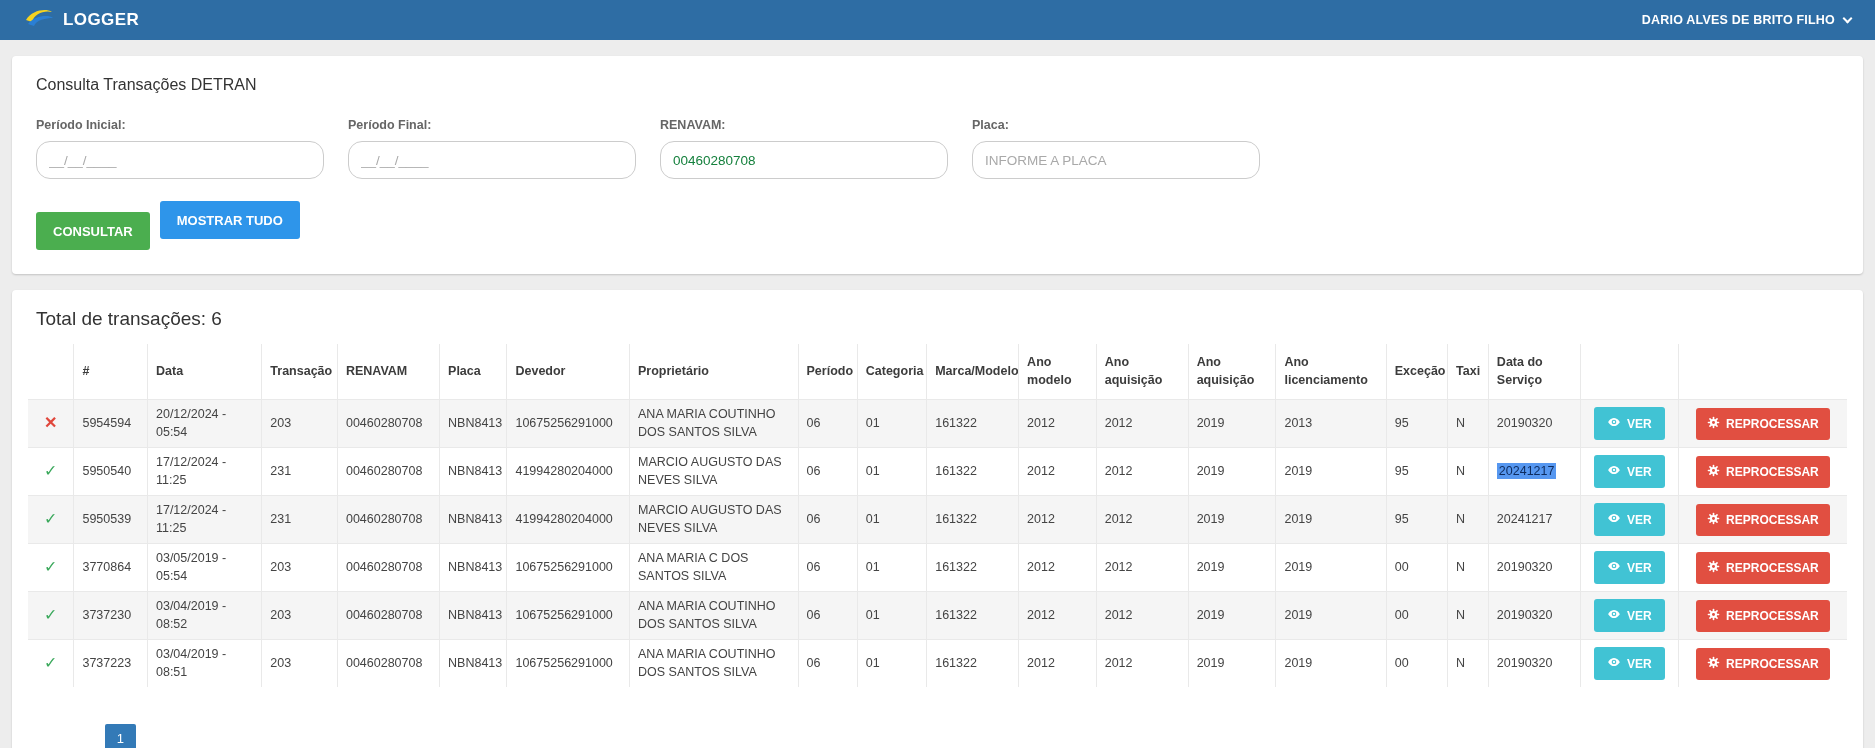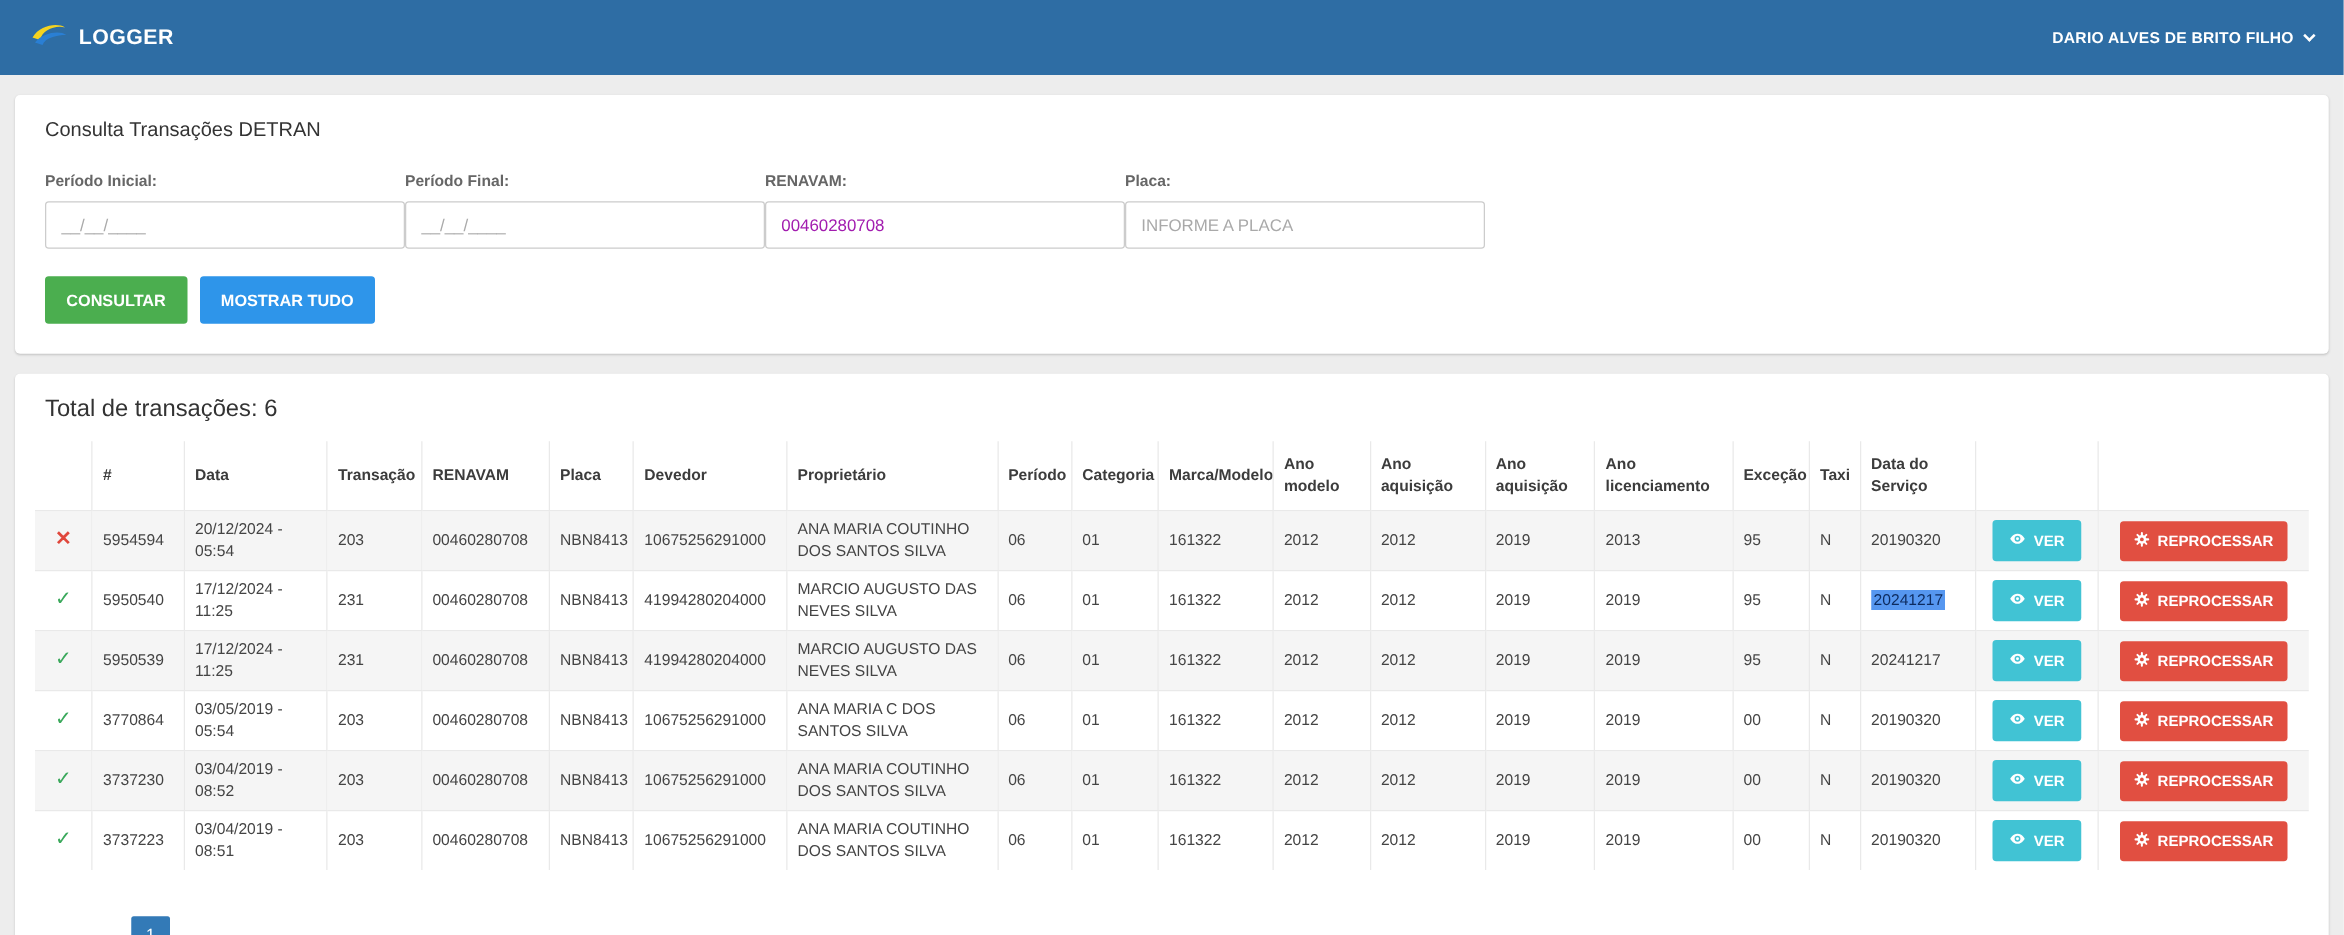--- a/index.html
+++ b/index.html
@@ -16,21 +16,21 @@
   *{box-sizing:border-box;}
   body{
     margin:0;
     min-width:1875px;
     background:#ededed;
     font-family:"Liberation Sans", sans-serif;
     color:#444;
   }
   
   .navbar{
-    height:60px;
+    height:40px;
     background:var(--navbar-bg);
     display:flex;
     align-items:center;
     justify-content:space-between;
     padding:0 24px;
     color:#fff;
   }
   .brand{display:flex;align-items:center;gap:9px;cursor:pointer;}
   .brand-label{font-size:17px;font-weight:700;letter-spacing:.4px;}
   .user-menu{display:flex;align-items:center;gap:9px;cursor:pointer;}
@@ -50,54 +50,54 @@
     box-shadow:0 1px 2px rgba(0,0,0,.18);
   }
   .filter-card{padding:20px 24px 24px;}
   .card-title{
     font-size:16px;
     font-weight:400;
     color:#333;
     margin:0;
   }
   
-  .fields{display:flex;margin-top:24px;}
+  .fields{display:flex;gap:24px;margin-top:24px;}
   .field{width:288px;}
   .field label{
     display:block;
     font-size:12.5px;
     font-weight:700;
     color:#666;
     margin-bottom:9px;
   }
   .field input{
     width:100%;
     height:38px;
     border:1px solid #ccc;
-    border-radius:3px;
+    border-radius:14px;
     padding:0 12px;
     font-size:13.5px;
-    color:#a21caf;
+    color:#15803d;
     font-family:"Liberation Sans", sans-serif;
     outline:none;
   }
   .field input::placeholder{color:#a9a9a9;}
   .actions{display:flex;gap:10px;margin-top:22px;}
   .btn{
     border:none;
     border-radius:3px;
     color:#fff;
     font-weight:700;
     font-size:13px;
     height:38px;
     padding:0 17px;
     cursor:pointer;
     font-family:"Liberation Sans", sans-serif;
   }
-  .btn-consultar{background:var(--consultar-bg);}
+  .btn-consultar{background:var(--consultar-bg);margin-top:11px;}
   .btn-mostrar{background:var(--mostrar-tudo-bg);}
   
   .results-card{padding:18px 0 10px;}
   .results-title{
     font-size:19px;font-weight:400;color:#333;
     margin:0 0 14px;padding:0 24px;
   }
   table{
     width:calc(100% - 32px);
     margin:0 16px;

